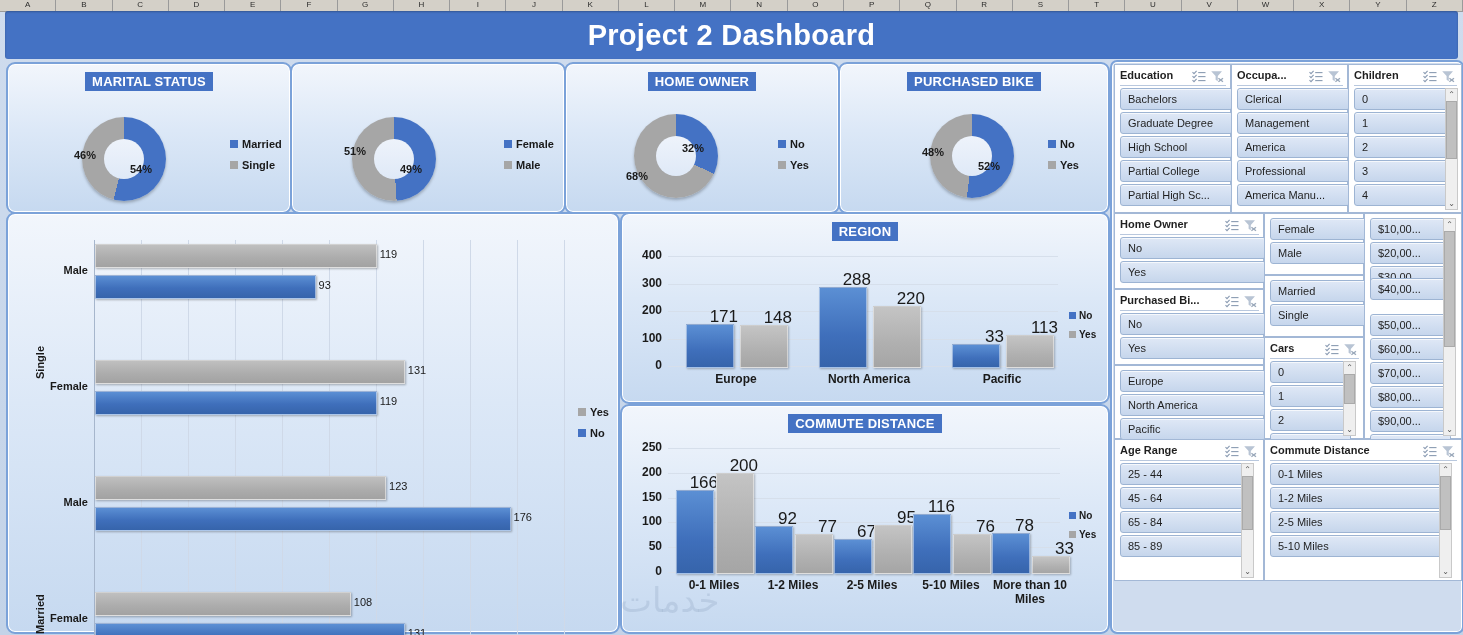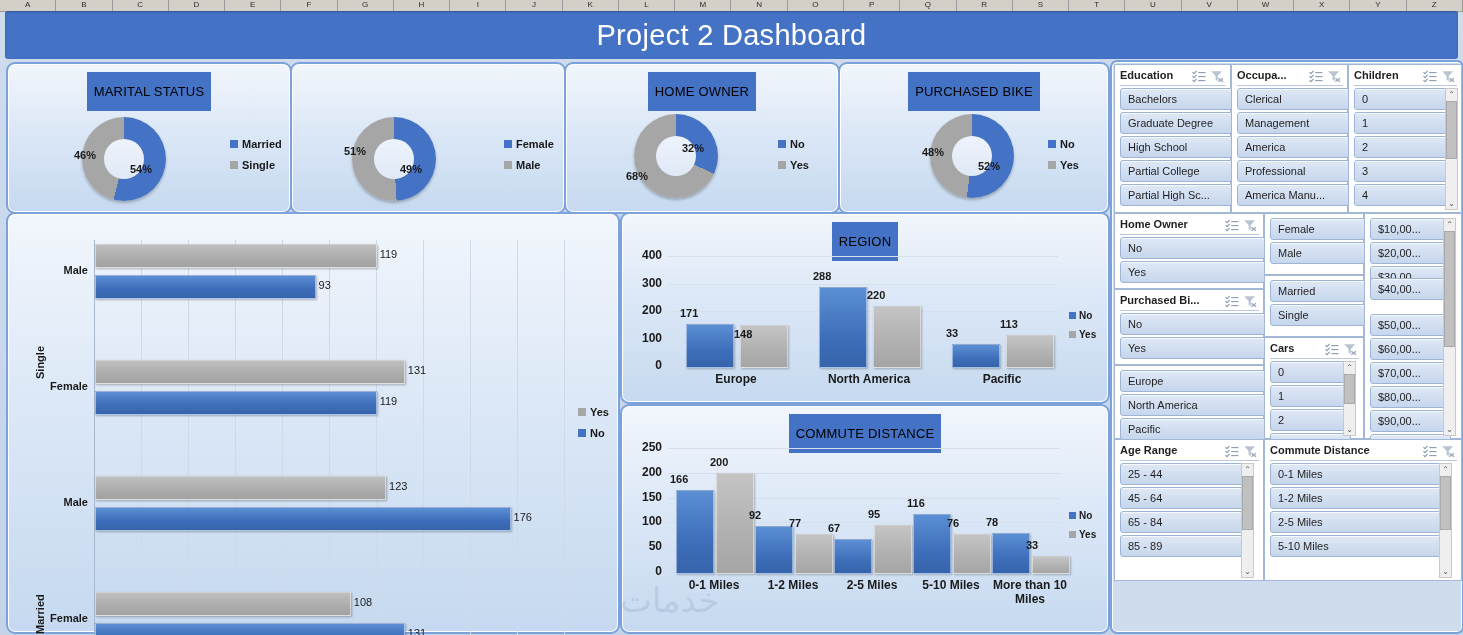--- a/index.html
+++ b/index.html
@@ -11,28 +11,28 @@
   }
   #app{position:relative;width:1463px;height:635px;background:linear-gradient(180deg,#cfdcee 0%,#c3d3e8 100%);}
 
   
   .colstrip{position:absolute;left:0;top:0;width:1463px;height:11px;background:#d4d0c8;border-bottom:1px solid #9a9a9a;display:flex;}
   .colstrip .cl{flex:1;border-right:1px solid #9a9a9a;font-size:8px;line-height:10px;text-align:center;color:#2b2b2b;overflow:hidden;}
 
   
   .titlebar{position:absolute;left:5px;top:11px;width:1453px;height:48px;background:#4472c4;border-radius:3px;
             display:flex;align-items:center;justify-content:center;box-shadow:0 1px 2px rgba(0,0,0,.25) inset;}
-  .titlebar .ttl{color:#ffffff;font-size:29px;font-weight:400;letter-spacing:.3px;}
+  .titlebar .ttl{color:#ffffff;font-size:29px;font-weight:700;letter-spacing:.3px;}
 
   
   .card{position:absolute;border:2px solid #7ba2d9;border-radius:9px;
         background:linear-gradient(180deg,#f2f6fc 0%,#dce8f7 45%,#c6d9f0 100%);
         box-shadow:0 0 0 1px #ffffff inset;}
   .cardttl{position:absolute;left:0;right:0;text-align:center;top:8px;}
-  .cardttl span{background:#4472c4;color:#000000;font-size:13px;font-weight:normal;padding:12px 7px;display:inline-block;letter-spacing:.2px;}
+  .cardttl span{background:#4472c4;color:#ffffff;font-size:13px;font-weight:bold;padding:2px 7px;display:inline-block;letter-spacing:.2px;}
 
   
   .donutwrap{position:absolute;}
   .donut{position:relative;border-radius:50%;}
   .donut .hole{position:absolute;border-radius:50%;background:linear-gradient(180deg,#eef3fb 0%,#dfe9f7 100%);}
   .dlbl{position:absolute;font-size:11px;font-weight:bold;color:#1a1a1a;white-space:nowrap;}
   .dleg{position:absolute;font-size:11px;font-weight:bold;color:#1a1a1a;line-height:21px;}
   .dleg i{display:inline-block;width:8px;height:8px;margin-right:4px;vertical-align:baseline;}
   .sw-blue{background:#4472c4;}
   .sw-gray{background:#a6a6a6;}
@@ -48,21 +48,21 @@
   .hgrp{position:absolute;font-size:11px;font-weight:bold;color:#1a1a1a;white-space:nowrap;
         transform:rotate(-90deg);transform-origin:left top;}
   .axline{position:absolute;background:#bfbfbf;}
 
   
   .vplot{position:absolute;}
   .vgrid{position:absolute;left:0;right:0;height:1px;background:#d6dfeb;}
   .vbar{position:absolute;width:46px;border:1px solid rgba(255,255,255,.45);box-shadow:1px 1px 2px rgba(0,0,0,.25);}
   .vbar.blue{background:linear-gradient(180deg,#5b8fd4 0%,#3f6fbb 60%,#3664ab 100%);}
   .vbar.gray{background:linear-gradient(180deg,#c4c4c4 0%,#b0b0b0 60%,#a5a5a5 100%);}
-  .vval{position:absolute;font-size:11px;font-weight:bold;color:#1a1a1a;text-align:left;white-space:nowrap;}
+  .vval{position:absolute;font-size:17px;font-weight:normal;color:#1a1a1a;text-align:right;white-space:nowrap;}
   .vcat{position:absolute;font-size:12px;font-weight:bold;color:#1a1a1a;text-align:center;line-height:13px;}
   .vyt{position:absolute;font-size:12px;font-weight:bold;color:#1a1a1a;text-align:right;}
   .vleg{position:absolute;font-size:10px;font-weight:bold;color:#1a1a1a;line-height:19px;}
   .vleg i{display:inline-block;width:7px;height:7px;margin-right:3px;}
 
   
   .slicerpanel{position:absolute;border:2px solid #7ba2d9;border-radius:7px;background:#cfdcee;
                box-shadow:0 0 0 1px #fff inset;}
   .slicer{position:absolute;background:#ffffff;border:1px solid #a3b8d6;}
   .sl-hdr{position:absolute;left:5px;top:3px;right:4px;height:17px;}
@@ -227,21 +227,21 @@
         <div class="vyt" style="left: 6px; top: 116.5px; width: 34px;">100</div>
         <div class="vgrid" style="left: 46px; top: 97px; width: 390px;"></div>
         <div class="vyt" style="left: 6px; top: 89px; width: 34px;">200</div>
         <div class="vgrid" style="left: 46px; top: 69.5px; width: 390px;"></div>
         <div class="vyt" style="left: 6px; top: 61.5px; width: 34px;">300</div>
         <div class="vgrid" style="left: 46px; top: 42px; width: 390px;"></div>
         <div class="vyt" style="left: 6px; top: 34px; width: 34px;">400</div>
         <div class="vbar blue" style="left: 64px; top: 110.2px; width: 46px; height: 41.8px;"></div>
         <div class="vval" style="left: 58px; top: 93.2px; width: 58px;">171</div>
         <div class="vbar gray" style="left: 118px; top: 111.3px; width: 46px; height: 40.7px;"></div>
-        <div class="vval" style="left: 112px; top: 94.3px; width: 58px; margin-top: 20px;">148</div>
+        <div class="vval" style="left: 112px; top: 94.3px; width: 58px;">148</div>
         <div class="vcat" style="left: 54px; top: 158px; width: 120px; line-height: 14px;">Europe</div>
         <div class="vbar blue" style="left: 197px; top: 72.8px; width: 46px; height: 79.2px;"></div>
         <div class="vval" style="left: 191px; top: 55.8px; width: 58px;">288</div>
         <div class="vbar gray" style="left: 251px; top: 91.5px; width: 46px; height: 60.5px;"></div>
         <div class="vval" style="left: 245px; top: 74.5px; width: 58px;">220</div>
         <div class="vcat" style="left: 187px; top: 158px; width: 120px; line-height: 14px;">North America</div>
         <div class="vbar blue" style="left: 330px; top: 130.275px; width: 46px; height: 21.725px;"></div>
         <div class="vval" style="left: 324px; top: 113.275px; width: 58px;">33</div>
         <div class="vbar gray" style="left: 384px; top: 120.925px; width: 46px; height: 31.075px;"></div>
         <div class="vval" style="left: 378px; top: 103.925px; width: 58px;">113</div>

